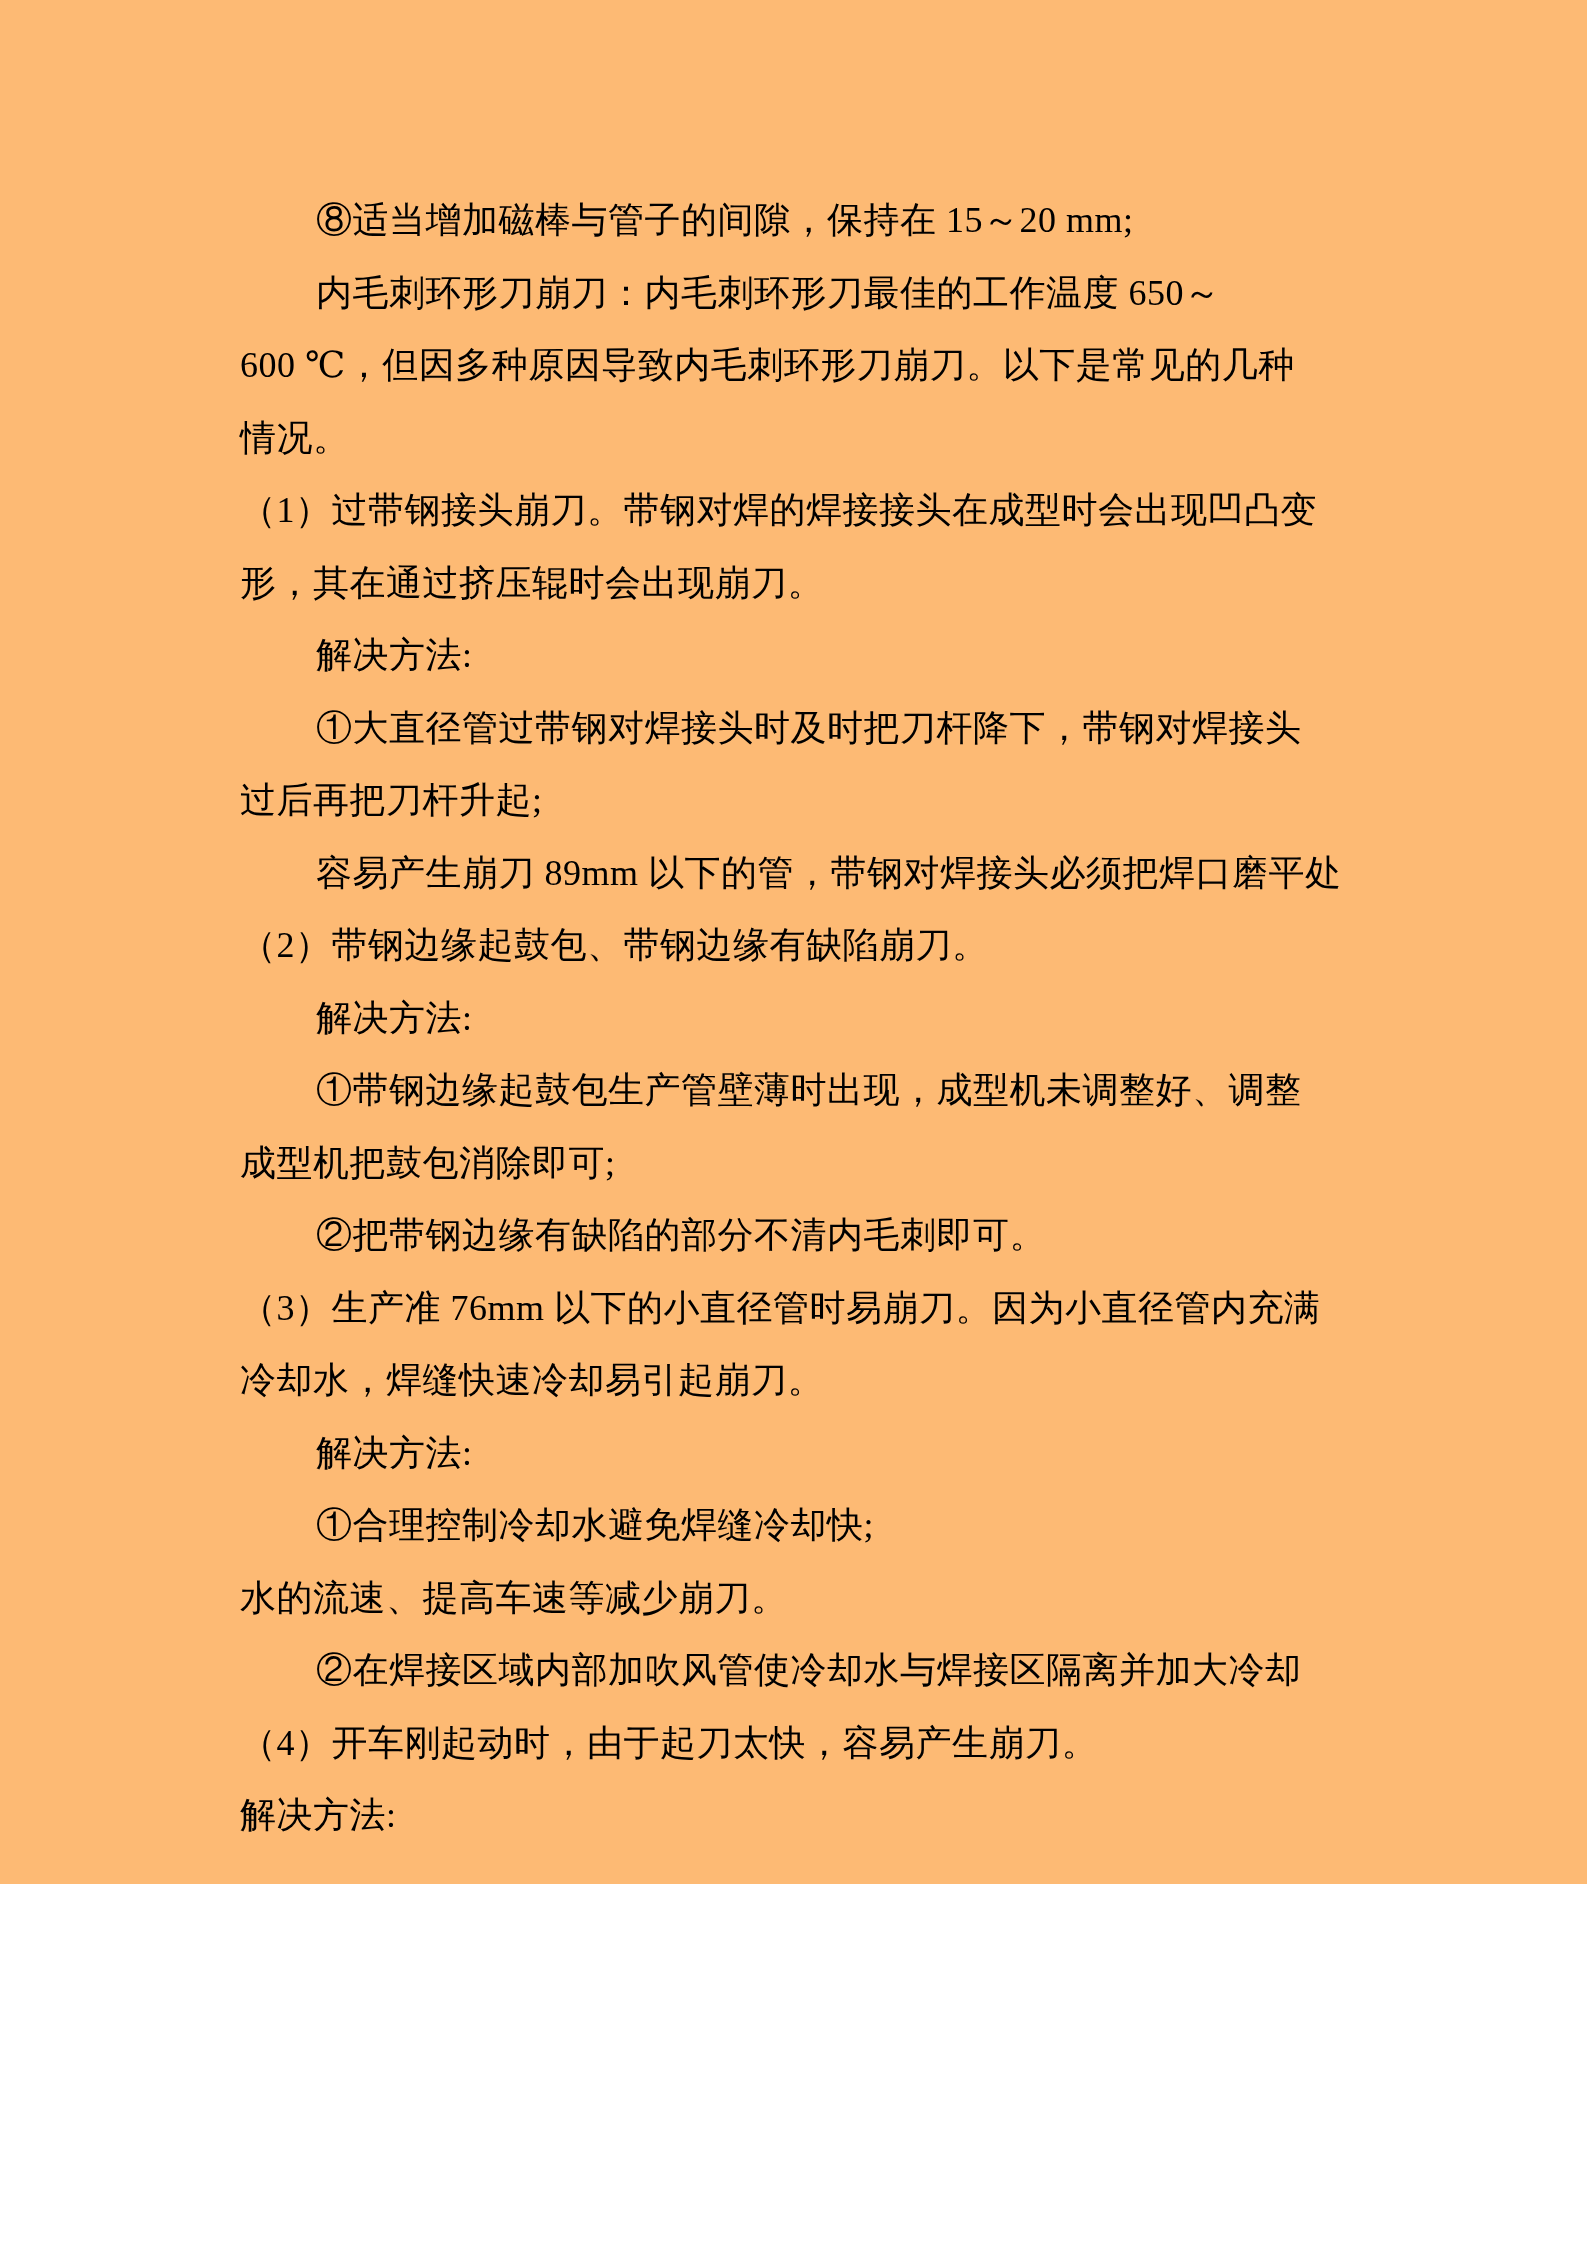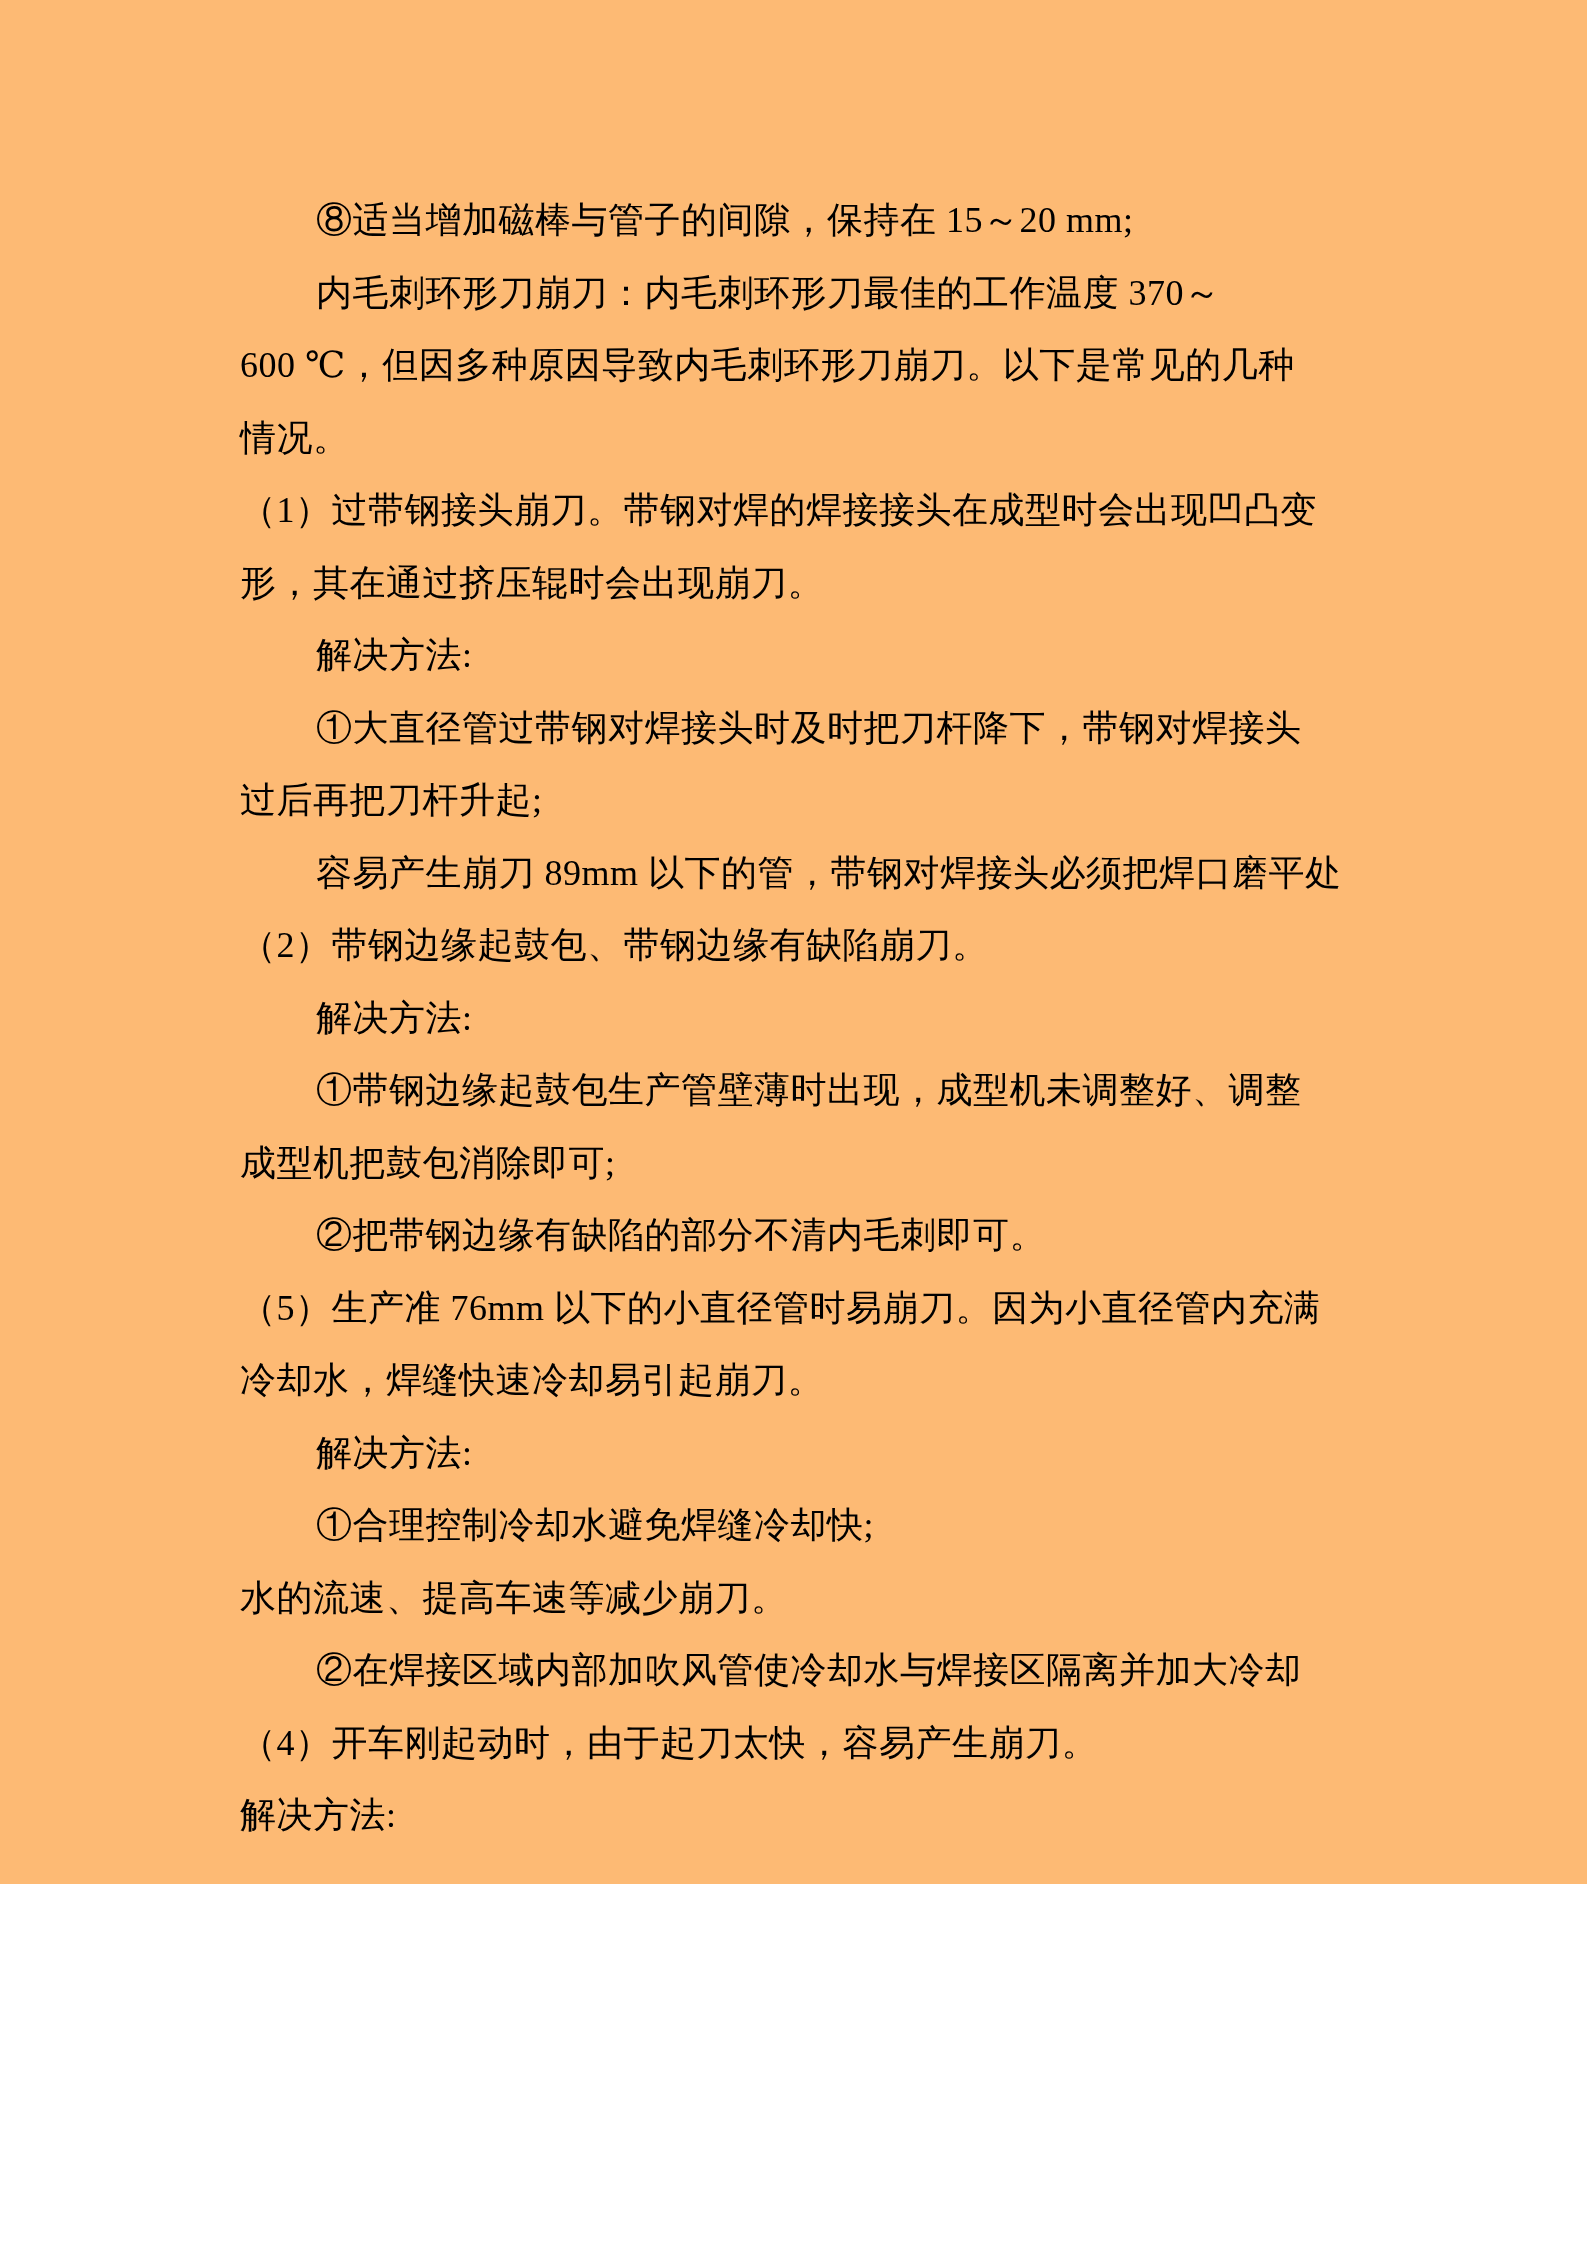--- a/index.html
+++ b/index.html
@@ -33,35 +33,35 @@
   .doc-line.indent {
     padding-left: 76px;
   }
 </style>
 </head>
 <body>
 
 <div class="page">
   <div class="doc-block">
       <div class="doc-line indent">⑧适当增加磁棒与管子的间隙，保持在 15～20 mm;</div>
-      <div class="doc-line indent">内毛刺环形刀崩刀：内毛刺环形刀最佳的工作温度 370～</div>
+      <div class="doc-line indent">内毛刺环形刀崩刀：内毛刺环形刀最佳的工作温度 650～</div>
       <div class="doc-line">600 ℃，但因多种原因导致内毛刺环形刀崩刀。以下是常见的几种</div>
       <div class="doc-line">情况。</div>
       <div class="doc-line">（1）过带钢接头崩刀。带钢对焊的焊接接头在成型时会出现凹凸变</div>
       <div class="doc-line">形，其在通过挤压辊时会出现崩刀。</div>
       <div class="doc-line indent">解决方法:</div>
       <div class="doc-line indent">①大直径管过带钢对焊接头时及时把刀杆降下，带钢对焊接头</div>
       <div class="doc-line">过后再把刀杆升起;</div>
       <div class="doc-line indent">容易产生崩刀 89mm 以下的管，带钢对焊接头必须把焊口磨平处</div>
       <div class="doc-line">（2）带钢边缘起鼓包、带钢边缘有缺陷崩刀。</div>
       <div class="doc-line indent">解决方法:</div>
       <div class="doc-line indent">①带钢边缘起鼓包生产管壁薄时出现，成型机未调整好、调整</div>
       <div class="doc-line">成型机把鼓包消除即可;</div>
       <div class="doc-line indent">②把带钢边缘有缺陷的部分不清内毛刺即可。</div>
-      <div class="doc-line">（5）生产准 76mm 以下的小直径管时易崩刀。因为小直径管内充满</div>
+      <div class="doc-line">（3）生产准 76mm 以下的小直径管时易崩刀。因为小直径管内充满</div>
       <div class="doc-line">冷却水，焊缝快速冷却易引起崩刀。</div>
       <div class="doc-line indent">解决方法:</div>
       <div class="doc-line indent">①合理控制冷却水避免焊缝冷却快;</div>
       <div class="doc-line">水的流速、提高车速等减少崩刀。</div>
       <div class="doc-line indent">②在焊接区域内部加吹风管使冷却水与焊接区隔离并加大冷却</div>
       <div class="doc-line">（4）开车刚起动时，由于起刀太快，容易产生崩刀。</div>
       <div class="doc-line">解决方法:</div>
     </div>
 </div>
 

